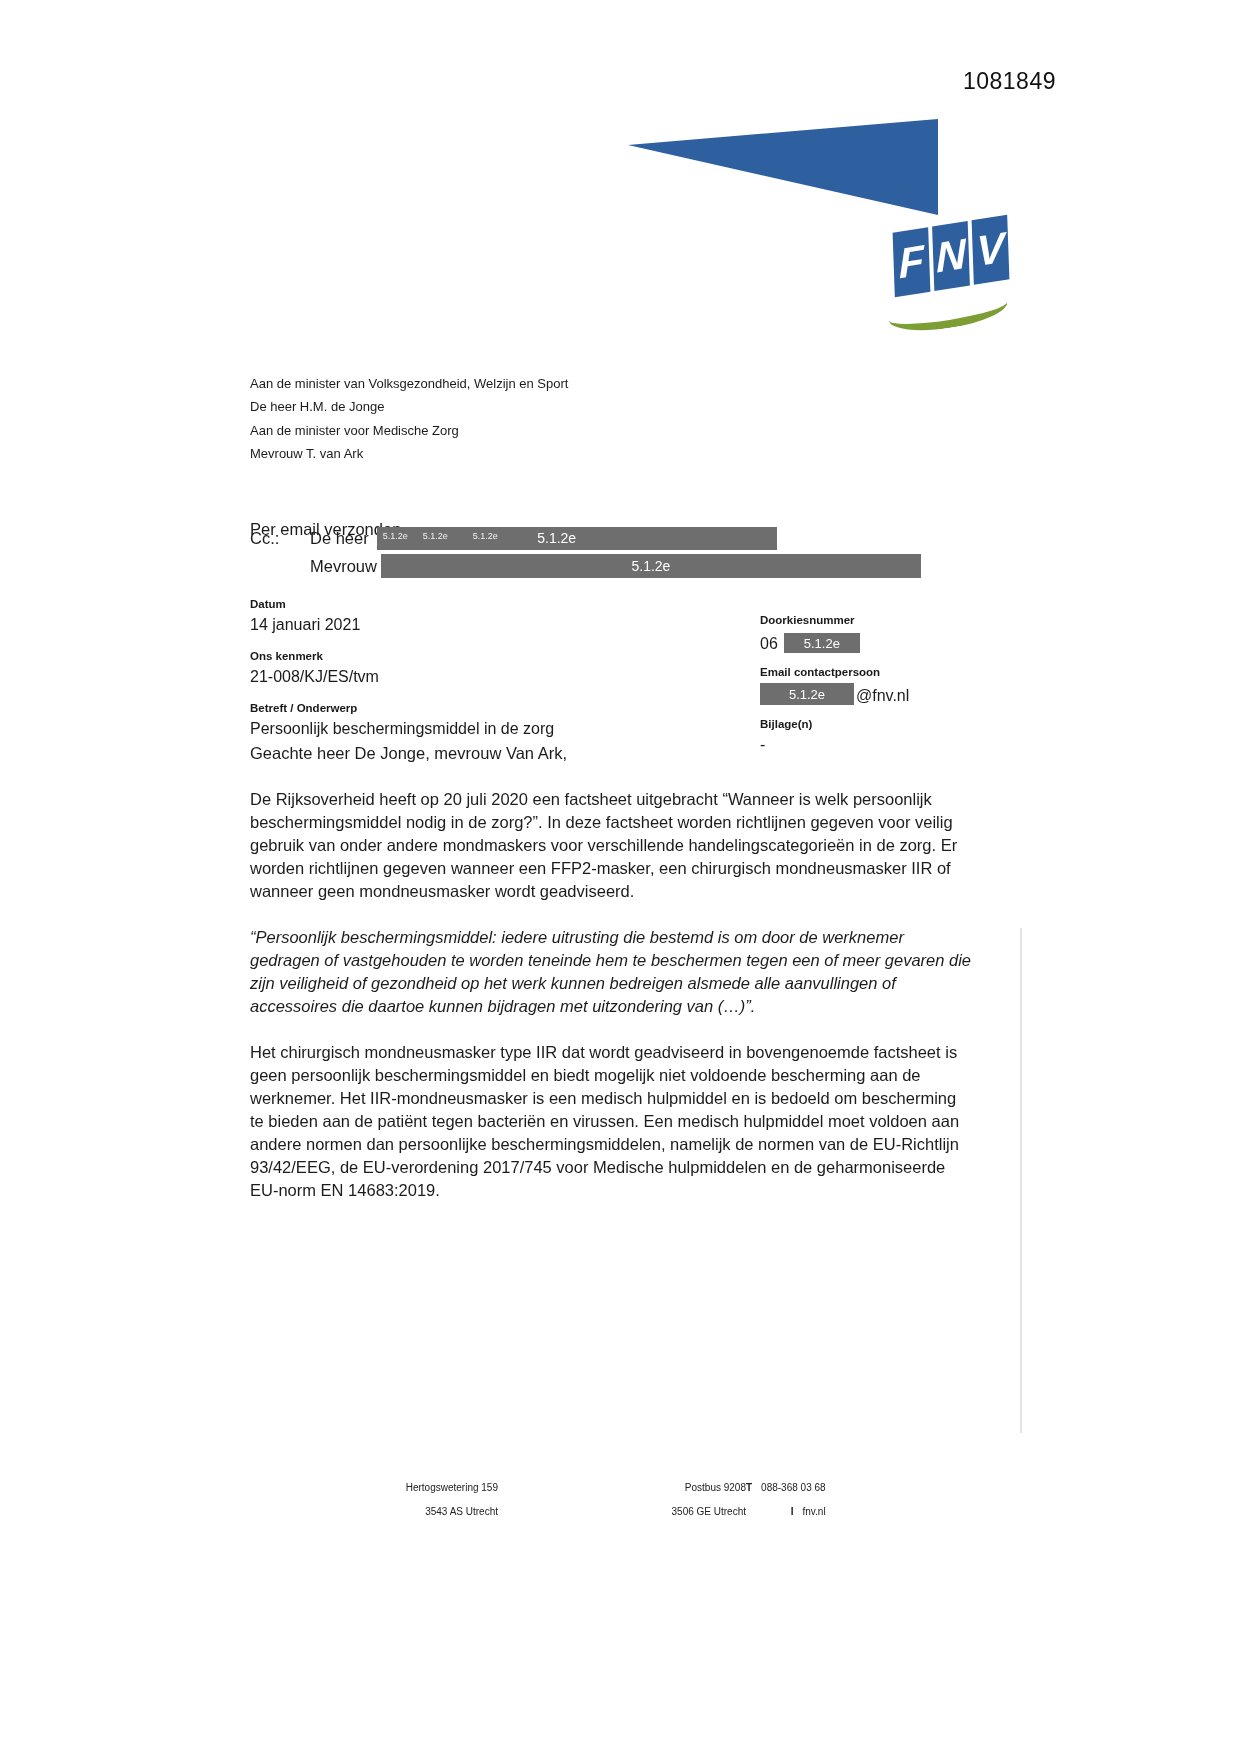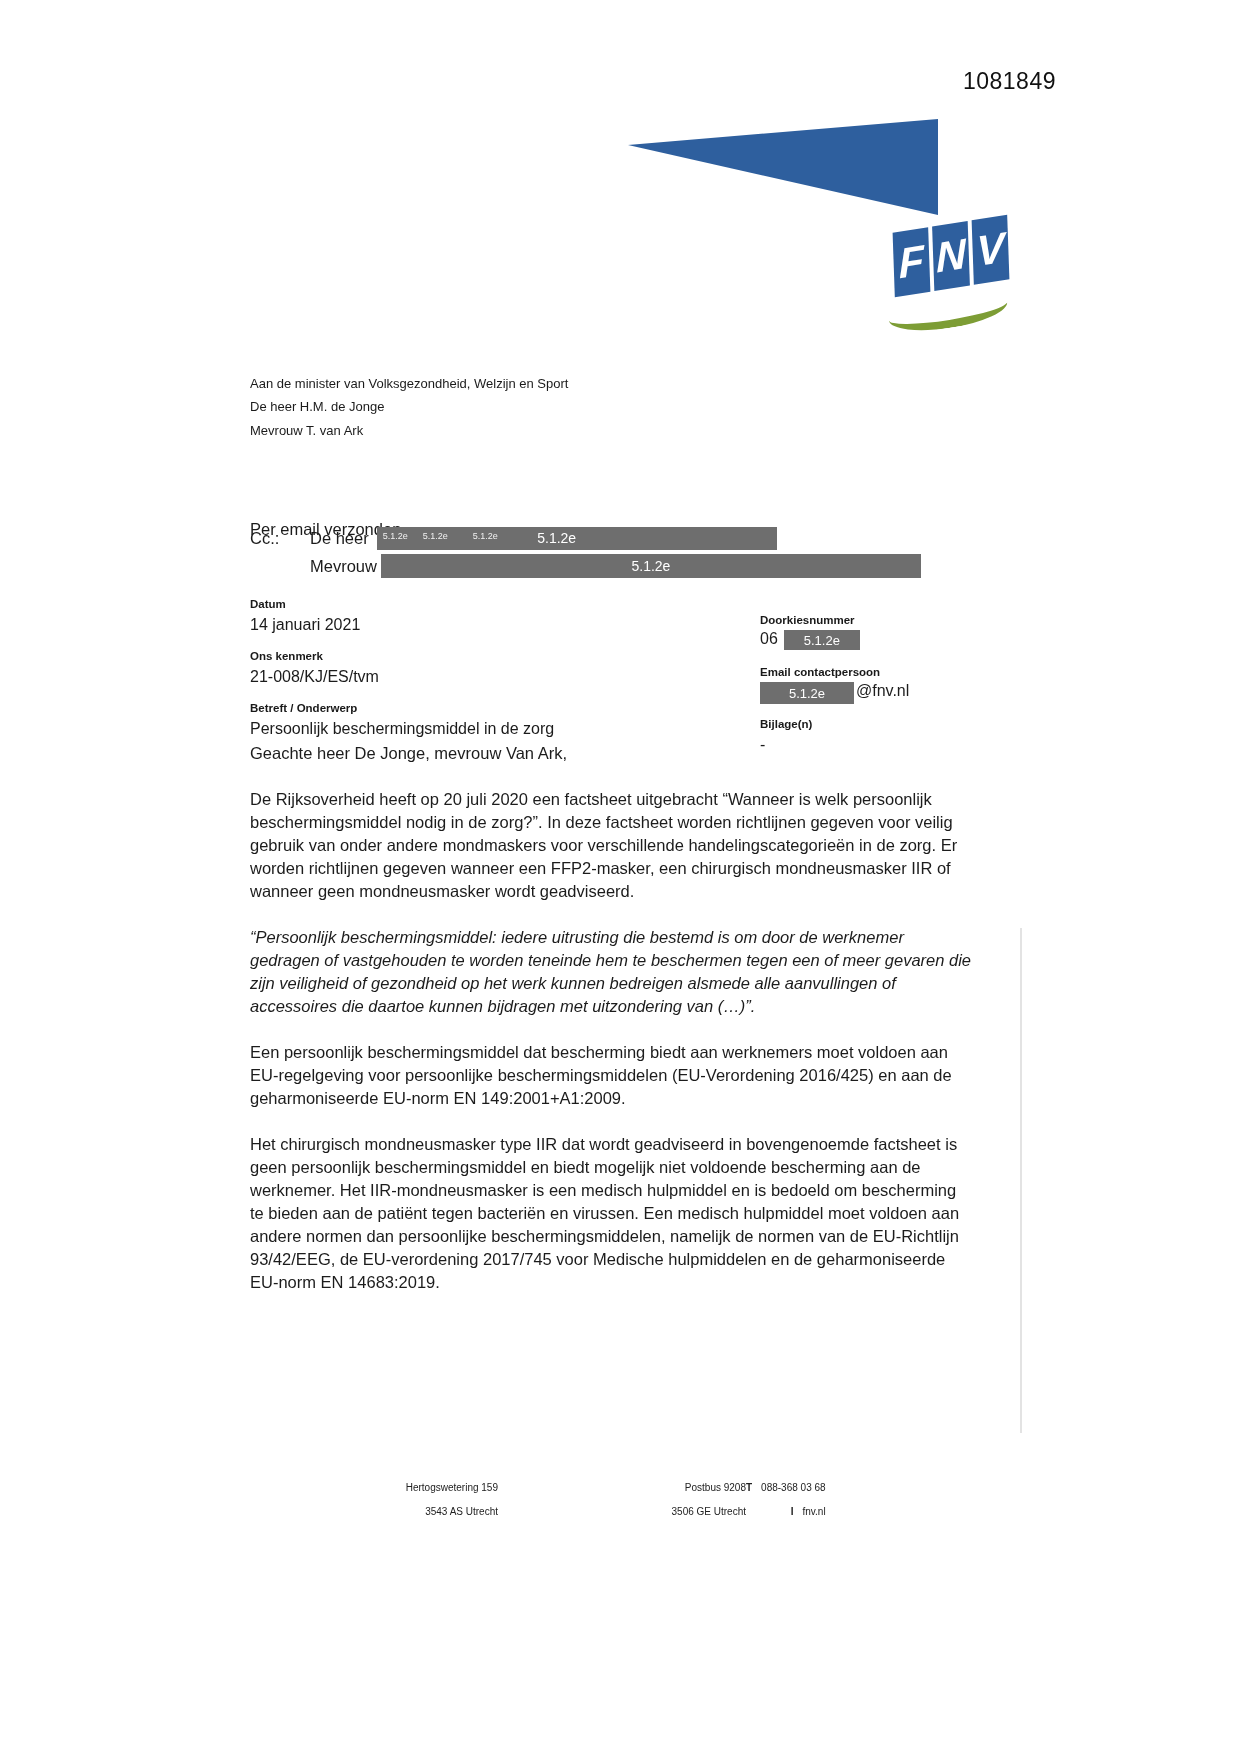--- a/index.html
+++ b/index.html
@@ -76,21 +76,21 @@
     color:#ffffff;font-size:14px;
   }
   .bar2 .r-main{left:50%;}
   
   .meta-left{position:absolute;left:250px;top:598px;}
   .meta-right{position:absolute;left:760px;top:614px;}
   .m-label{
     font-size:11.5px;font-weight:700;color:#191919;margin-bottom:4px;
   }
   .m-value{font-size:16px;color:#1b1b1b;margin-bottom:15px;line-height:21px;}
-  .m-row{display:flex;align-items:flex-start;margin-bottom:13px;height:23px;}
+  .m-row{display:flex;align-items:flex-end;margin-bottom:13px;height:23px;}
   .red-inline{
     display:inline-block;background:#6e6e6e;position:relative;
     vertical-align:middle;
   }
   .red-door{width:76px;height:20px;margin-left:6px;}
   .red-mail{width:94px;height:22px;margin-right:2px;}
   .red-inline .r-main{font-size:13px;left:50%;}
   
   .letter-body{
     position:absolute;left:250px;top:742px;width:726px;
@@ -129,20 +129,21 @@
       </span>
     <span class="tile">
         <span class="ltr">V</span>
       </span>
   </div>
   <div class="logo-swoosh"></div>
 
   <div class="addr">
     <div>Aan de minister van Volksgezondheid, Welzijn en Sport</div>
     <div>De heer H.M. de Jonge</div>
+    <div>Aan de minister voor Medische Zorg</div>
     <div>Mevrouw T. van Ark</div>
   </div>
 
   <div class="delivery">Per email verzonden</div>
 
   <div class="cc">
     <div class="cc-row">
       <span class="cc-label">Cc.:</span><span>De heer</span><span class="redaction bar1"><span class="r-small r-s0">5.1.2e</span><span class="r-small r-s1">5.1.2e</span><span class="r-small r-s2">5.1.2e</span><span class="r-main">5.1.2e</span></span>
     </div>
     <div class="cc-row">
@@ -182,23 +183,20 @@
     <p>Geachte heer De Jonge, mevrouw Van Ark,</p>
     <p>De Rijksoverheid heeft op 20 juli 2020 een factsheet uitgebracht “Wanneer is welk persoonlijk
 beschermingsmiddel nodig in de zorg?”. In deze factsheet worden richtlijnen gegeven voor veilig
 gebruik van onder andere mondmaskers voor verschillende handelingscategorieën in de zorg. Er
 worden richtlijnen gegeven wanneer een FFP2-masker, een chirurgisch mondneusmasker IIR of
 wanneer geen mondneusmasker wordt geadviseerd.</p>
     <p class="quote">“Persoonlijk beschermingsmiddel: iedere uitrusting die bestemd is om door de werknemer
 gedragen of vastgehouden te worden teneinde hem te beschermen tegen een of meer gevaren die
 zijn veiligheid of gezondheid op het werk kunnen bedreigen alsmede alle aanvullingen of
 accessoires die daartoe kunnen bijdragen met uitzondering van (…)”.</p>
-    <p>Een persoonlijk beschermingsmiddel dat bescherming biedt aan werknemers moet voldoen aan
-EU-regelgeving voor persoonlijke beschermingsmiddelen (EU-Verordening 2016/425) en aan de
-geharmoniseerde EU-norm EN 149:2001+A1:2009.</p>
     <p>Het chirurgisch mondneusmasker type IIR dat wordt geadviseerd in bovengenoemde factsheet is
 geen persoonlijk beschermingsmiddel en biedt mogelijk niet voldoende bescherming aan de
 werknemer. Het IIR-mondneusmasker is een medisch hulpmiddel en is bedoeld om bescherming
 te bieden aan de patiënt tegen bacteriën en virussen. Een medisch hulpmiddel moet voldoen aan
 andere normen dan persoonlijke beschermingsmiddelen, namelijk de normen van de EU-Richtlijn
 93/42/EEG, de EU-verordening 2017/745 voor Medische hulpmiddelen en de geharmoniseerde
 EU-norm EN 14683:2019.</p>
   </div>
 
   <div class="footer">

